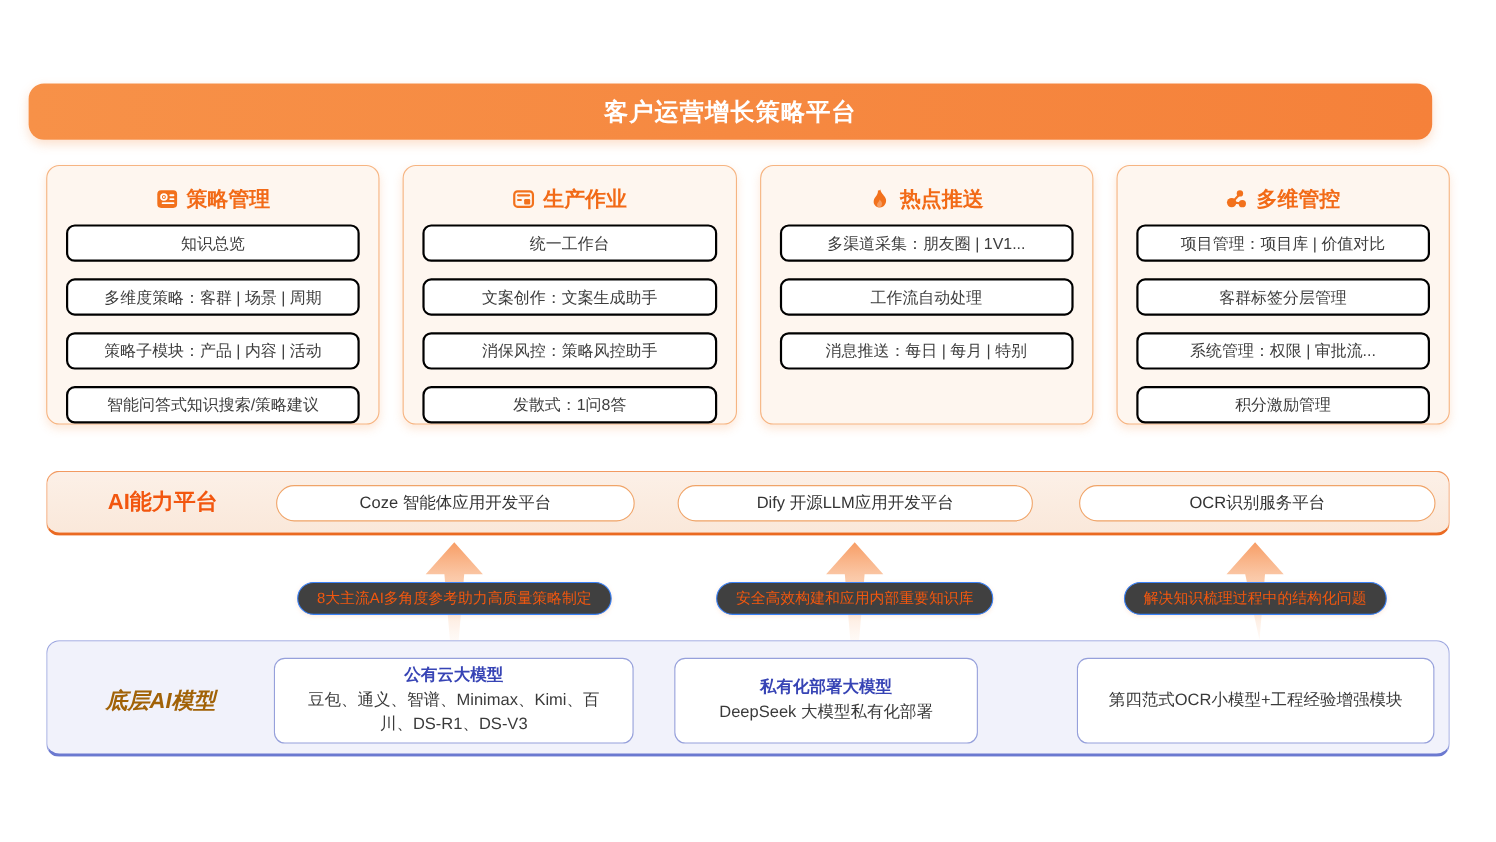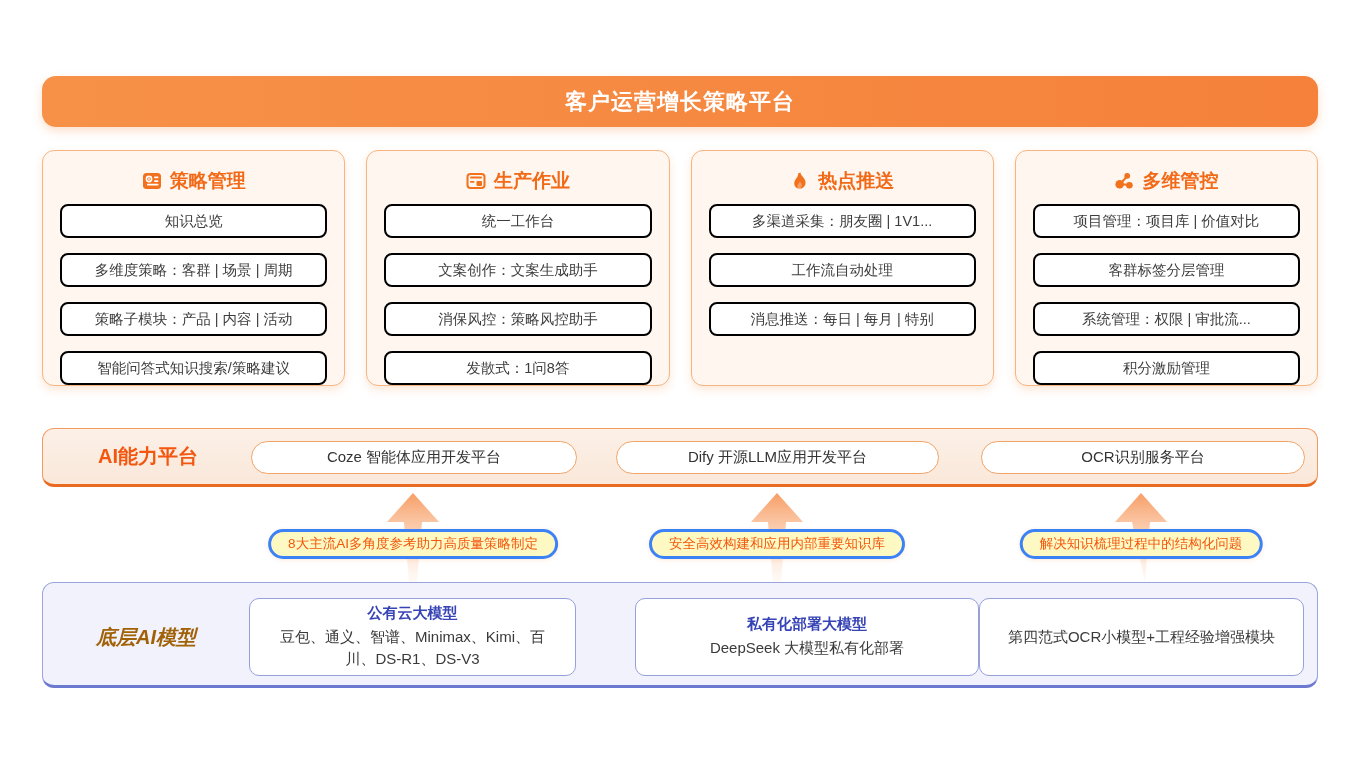--- a/index.html
+++ b/index.html
@@ -1,21 +1,21 @@
 <!DOCTYPE html>
 <html><head>
 <meta charset="utf-8">
 <style>
   * { margin:0; padding:0; box-sizing:border-box; }
   html,body { width:1360px; height:765px; background:#ffffff; overflow:hidden;
               font-family:"Liberation Sans","DejaVu Sans",sans-serif; }
   .stage { position:relative; width:1360px; height:765px; background:#ffffff; }
 
   
-  .banner { position:absolute; left:42px; top:76px; width:1276px; height:51px;
+  .banner { position:absolute; left:26px; top:76px; width:1276px; height:51px;
             border-radius:14px; background:linear-gradient(90deg,#F79148,#F5813A);
             display:flex; align-items:center; justify-content:center;
             box-shadow:0 4px 10px rgba(244,140,70,.28); }
   .banner-title { color:#ffffff; font-weight:bold; font-size:22px; letter-spacing:1px; }
 
   
   .cards-row { position:absolute; left:42px; top:150px; width:1276px; height:218px;
                display:grid; grid-template-columns:repeat(4,1fr); gap:21px; }
   .card { background:#FEF6EF; border:1px solid #F6B481; border-radius:12px;
           box-shadow:0 4px 9px rgba(244,150,80,.22); padding:0 17px;
@@ -38,39 +38,39 @@
   .ai-pill { position:absolute; top:12px; height:33px; background:#ffffff;
              border:1px solid #F0A468; border-radius:17px; display:flex;
              align-items:center; justify-content:center; font-size:15px; color:#333333; }
   .ai-pill.p1 { left:208px; width:326px; }
   .ai-pill.p2 { left:573px; width:323px; }
   .ai-pill.p3 { left:938px; width:324px; }
 
   
   .arrow-svg { position:absolute; top:492px; width:64px; height:90px; }
   .arrow-caption { position:absolute; top:529px; transform:translateX(-50%);
-                   height:30px; padding:0 17px; background:#fef9c3;
-                   border:3px solid #3b82f6; border-radius:16px;
+                   height:30px; padding:0 17px; background:#404040;
+                   border:1px solid #3b82f6; border-radius:16px;
                    display:flex; align-items:center; justify-content:center;
                    color:#F2570E; font-size:13.5px; white-space:nowrap;
                    box-shadow:0 1px 4px rgba(250,190,150,.35); }
 
   
   .base-row { position:absolute; left:42px; top:582px; width:1276px; height:106px;
               border-radius:12px; background:#F1F2FB;
               border:1px solid #99A3DE; border-bottom:3px solid #6B79D0; }
   .base-label { position:absolute; left:0; top:3px; width:206px; height:100%;
                 display:flex; align-items:center; justify-content:center;
                 color:#a16207; font-weight:bold; font-size:20px;font-style:italic; }
   .base-box { position:absolute; top:15px; height:78px; background:#ffffff;
               border:1px solid #96A0DB; border-radius:10px;
               display:flex; flex-direction:column; align-items:center;
               justify-content:center; gap:3px; }
   .base-box.b1 { left:206px; width:327px; }
-  .base-box.b2 { left:592px; width:344px; }
+  .base-box.b2 { left:570px; width:276px; }
   .base-box.b3 { left:936px; width:325px; }
   .box-title { color:#3744B5; font-weight:bold; font-size:15px; }
   .box-title:empty { display:none; }
   .box-body { color:#3A3A3A; font-size:15px; text-align:center; line-height:1.5;
               padding:0 16px; }
 
   .icon20 { width:20px; height:20px; flex:0 0 auto; }
 </style>
 </head>
 <body>

